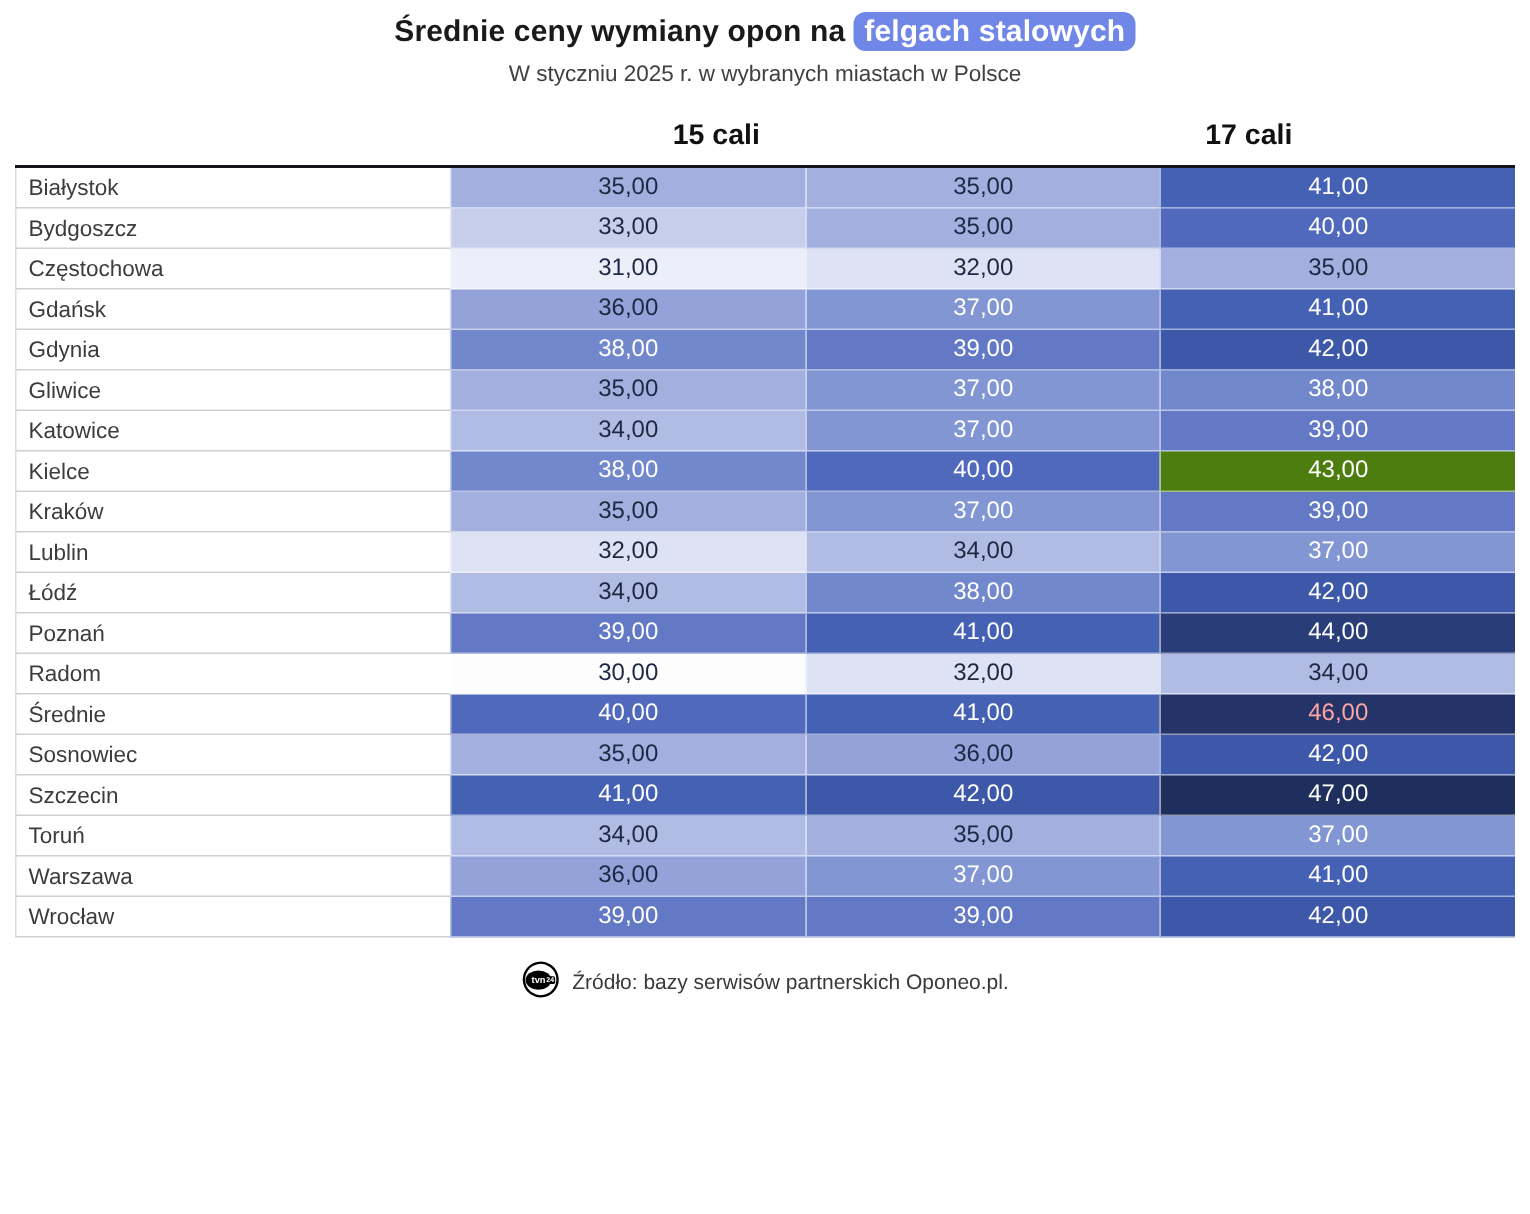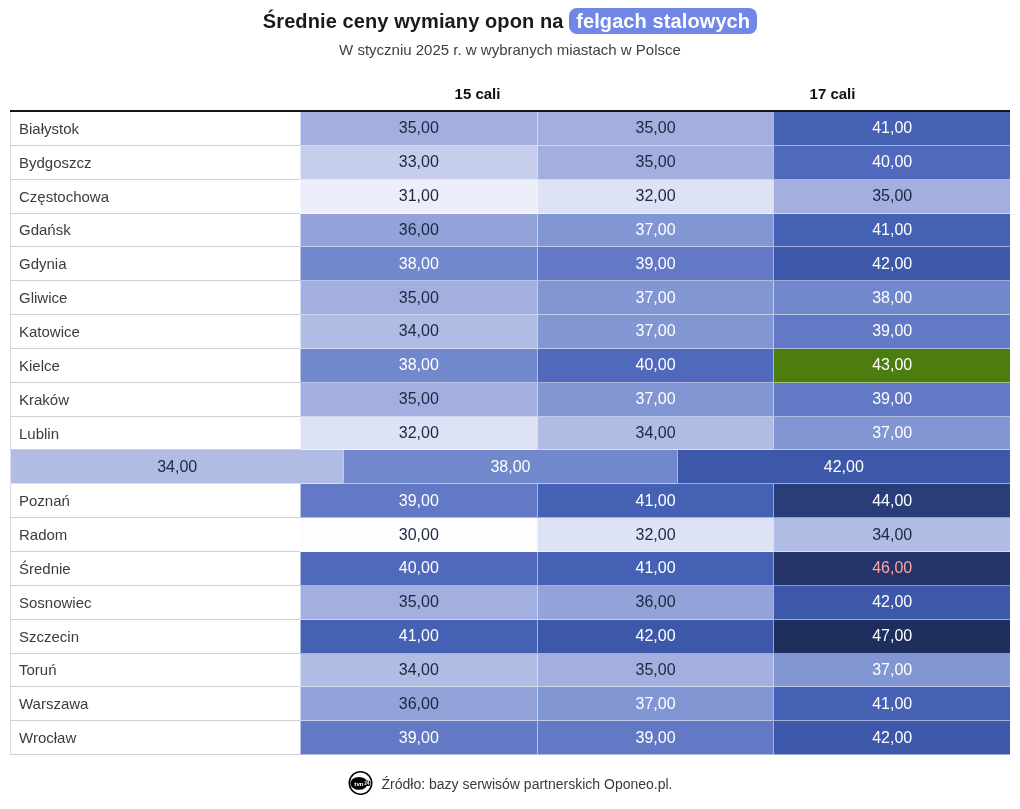--- a/index.html
+++ b/index.html
@@ -14,22 +14,22 @@
   .hl{color:#ffffff;padding:2px 7px;border-radius:8px;}
   .subtitle{
     text-align:center;font-size:15px;color:#404040;margin-top:8px;font-weight:normal;
   }
   .table{margin:0 10px;}
   .colheads{
     display:flex;height:32px;align-items:flex-end;padding-bottom:8px;
     border-bottom:2px solid #14141f;margin-top:12px;
   }
   .colheads .spacer{width:290px;}
-  .colheads .ch{flex:1;text-align:center;font-weight:bold;font-size:15px;color:#111111;}
-  .tbody{height:643px;display:flex;flex-direction:column;}
+  .colheads .ch{flex:1;text-align:center;font-weight:bold;font-size:19px;color:#111111;}
+  .tbody{height:513px;display:flex;flex-direction:column;}
   .row{flex:1;display:flex;}
   .city{
     width:290px;box-sizing:border-box;display:flex;align-items:center;
     padding-left:8px;font-size:15px;color:#3c3c3c;
     border-bottom:1px solid #cfcfd6;border-left:1px solid #dadae0;
   }
   .cell{
     flex:1;display:flex;align-items:center;justify-content:center;font-size:16px;
     box-sizing:border-box;
     border-left:1px solid rgba(255,255,255,0.55);
@@ -111,20 +111,21 @@
         <div class="cell" style="background: rgb(130, 150, 211); color: rgb(255, 255, 255);">37,00</div>
         <div class="cell" style="background: rgb(99, 121, 197); color: rgb(255, 255, 255);">39,00</div>
       </div>
       <div class="row">
         <div class="city">Lublin</div>
         <div class="cell" style="background: rgb(221, 226, 244); color: rgb(28, 39, 66);">32,00</div>
         <div class="cell" style="background: rgb(177, 188, 228); color: rgb(28, 39, 66);">34,00</div>
         <div class="cell" style="background: rgb(130, 150, 211); color: rgb(255, 255, 255);">37,00</div>
       </div>
       <div class="row">
+        <div class="city">Łódź</div>
         <div class="cell" style="background: rgb(177, 188, 228); color: rgb(28, 39, 66);">34,00</div>
         <div class="cell" style="background: rgb(114, 136, 204); color: rgb(255, 255, 255);">38,00</div>
         <div class="cell" style="background: rgb(61, 88, 169); color: rgb(255, 255, 255);">42,00</div>
       </div>
       <div class="row">
         <div class="city">Poznań</div>
         <div class="cell" style="background: rgb(99, 121, 197); color: rgb(255, 255, 255);">39,00</div>
         <div class="cell" style="background: rgb(69, 97, 180); color: rgb(255, 255, 255);">41,00</div>
         <div class="cell" style="background: rgb(41, 61, 121); color: rgb(255, 255, 255);">44,00</div>
       </div>

